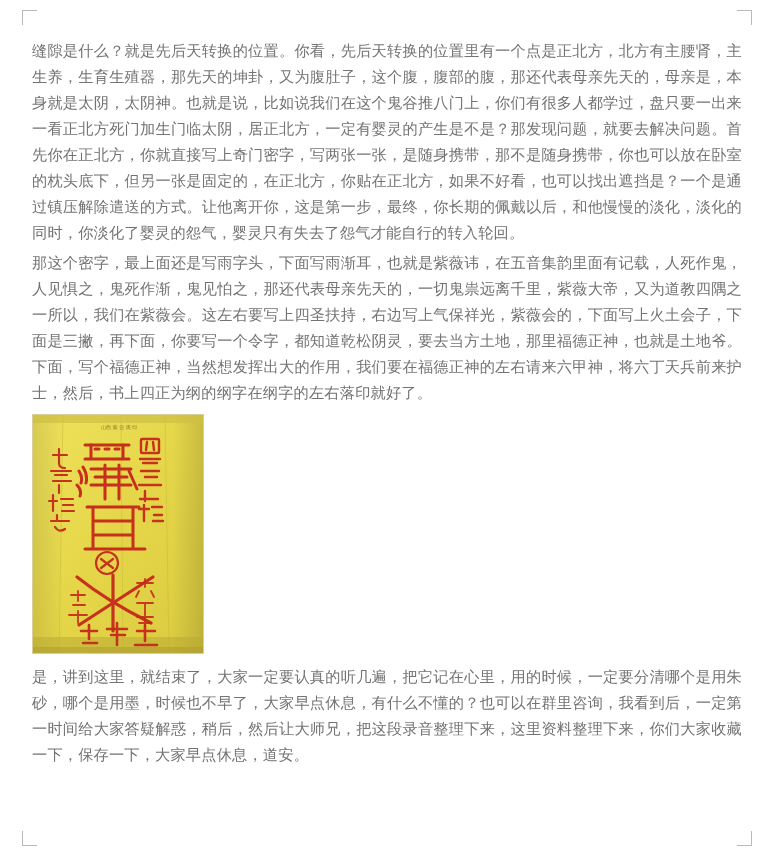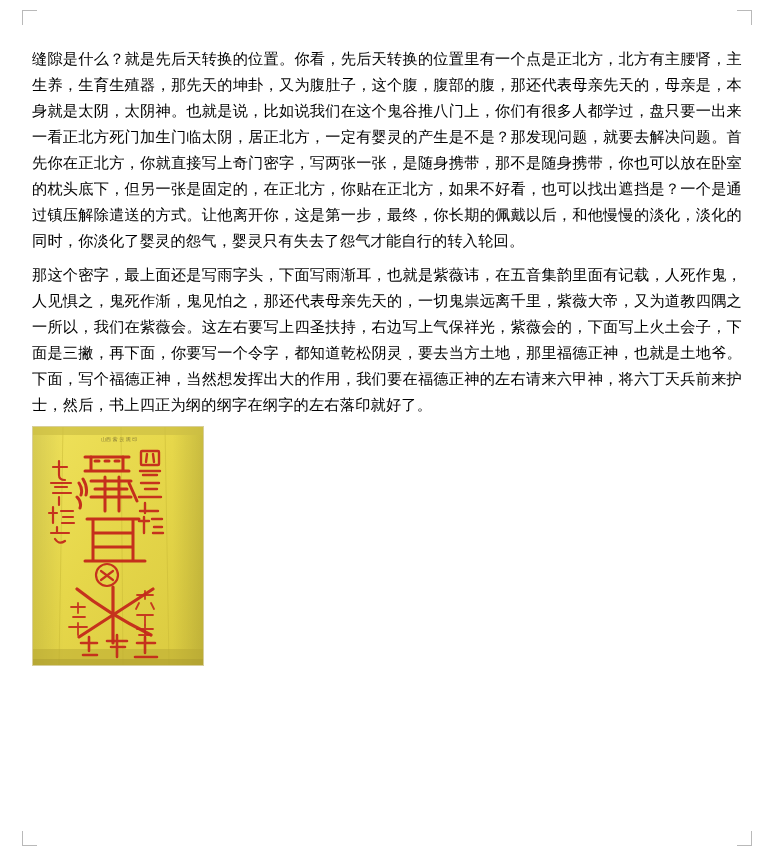--- a/index.html
+++ b/index.html
@@ -31,24 +31,24 @@
   .crop-bl { bottom: 10px; left: 22px; border-bottom-width: 1px; border-left-width: 1px; }
   .crop-br { bottom: 10px; right: 22px; border-bottom-width: 1px; border-right-width: 1px; }
 
   .content {
     position: absolute;
     top: 38px;
     left: 32px;
     width: 710px;
   }
   p.para {
-    margin: 8px 0 4px 0;
+    margin: 0 0 4px 0;
     font-size: 15.2px;
     line-height: 26px;
-    color: #000000;
+    color: #737373;
     text-align: justify;
     text-justify: inter-ideograph;
     letter-spacing: 0.2px;
   }
   .figure-wrap {
     margin: 8px 0 10px 0;
   }
   
   .talisman {
     width: 170px;
@@ -163,15 +163,16 @@
             <path d="M74 214 h20 M78 220 h14 M84 208 v22"></path>
             <path d="M104 216 h18 M112 210 v16 M102 230 h22"></path>
           </g>
         </g>
 
         <rect x="0" y="232" width="170" height="6" fill="#a89a2e" opacity="0.45"></rect>
       </svg>
 
     </div>
 
+    <p class="para">是，讲到这里，就结束了，大家一定要认真的听几遍，把它记在心里，用的时候，一定要分清哪个是用朱砂，哪个是用墨，时候也不早了，大家早点休息，有什么不懂的？也可以在群里咨询，我看到后，一定第一时间给大家答疑解惑，稍后，然后让大师兄，把这段录音整理下来，这里资料整理下来，你们大家收藏一下，保存一下，大家早点休息，道安。</p>
 
   </div>
 </div>
 
 </body></html>

